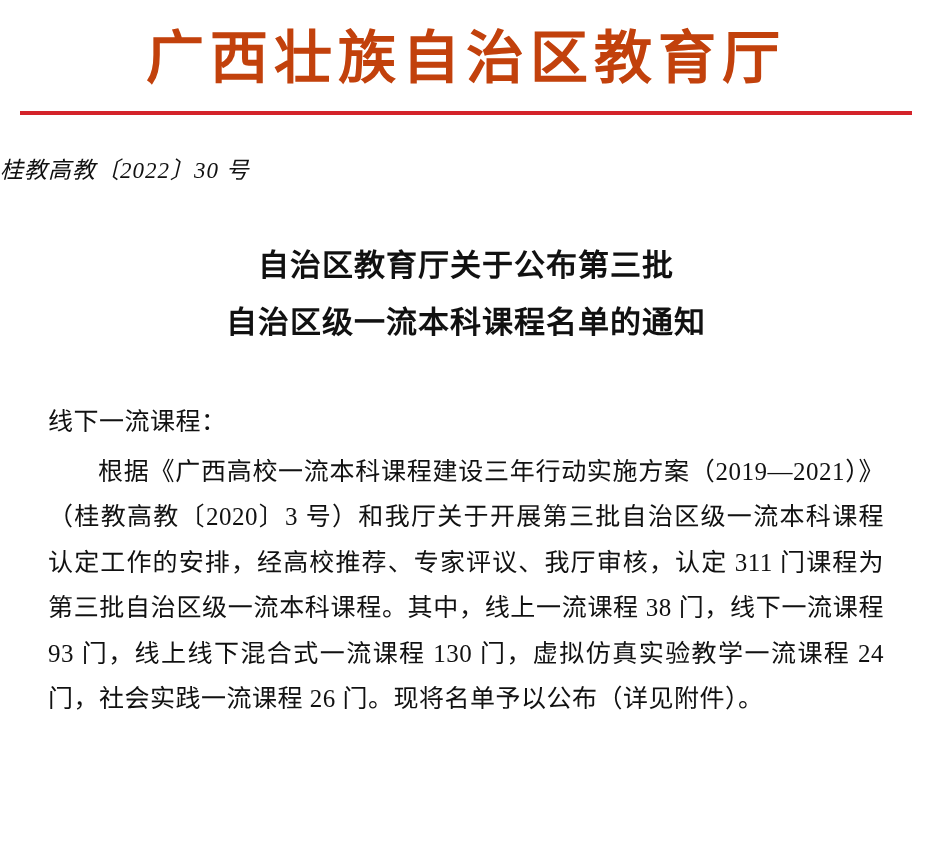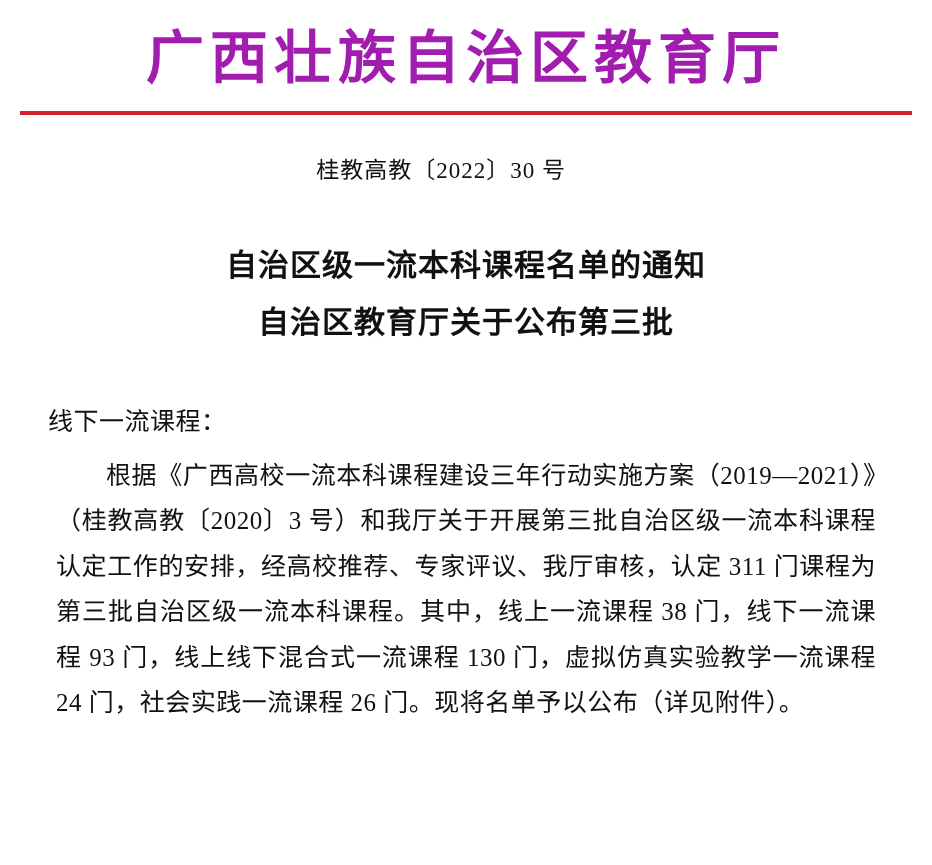--- a/index.html
+++ b/index.html
@@ -21,43 +21,44 @@
     background: #ffffff;
     box-sizing: border-box;
   }
 
   
   .masthead {
     padding-top: 26px;
     text-align: center;
   }
   .masthead-title {
-    color: #a21caf;
+    color: #c2410c;
     font-family: "Liberation Serif", "DejaVu Serif", serif;
     font-weight: 700;
     font-size: 58px;
     letter-spacing: 6px;
     line-height: 1.15;
     white-space: nowrap;
   }
   .masthead-rule {
     margin: 18px auto 0 auto;
     width: 892px;
     height: 4px;
     background: #d4232a;
   }
 
   
   .doc-number-row {
     margin-top: 36px;
     padding-right: 50px;
-    text-align: center;
+    text-align: left;
     font-size: 23px;
     letter-spacing: 1px;
     color: #111;
+    font-style: italic;
   }
 
   
   .doc-title {
     margin-top: 52px;
     text-align: center;
     font-weight: 700;
     font-size: 31px;
     line-height: 1.85;
     letter-spacing: 1px;
@@ -71,43 +72,43 @@
     margin-top: 48px;
     padding: 0 48px 0 48px;
     font-size: 25px;
     line-height: 1.82;
     letter-spacing: 0.5px;
   }
   .salutation {
     margin: 0 0 4px 0;
   }
   .para {
-    margin: 8px;
+    margin: 0;
     text-indent: 2em;
     text-align: justify;
     text-justify: inter-ideograph;
   }
 </style>
 </head>
 <body>
 
 <div class="page">
 
   <div class="masthead">
     <div class="masthead-title">广西壮族自治区教育厅</div>
     <div class="masthead-rule"></div>
   </div>
 
   <div class="doc-number-row">
     <span>桂教高教〔2022〕30 号</span>
   </div>
 
   <div class="doc-title">
+    <span class="line">自治区教育厅关于公布第三批</span>
     <span class="line">自治区级一流本科课程名单的通知</span>
-    <span class="line">自治区教育厅关于公布第三批</span>
   </div>
 
   <div class="doc-body">
     <p class="salutation">线下一流课程：</p>
     <p class="para">根据《广西高校一流本科课程建设三年行动实施方案（2019—2021）》（桂教高教〔2020〕3 号）和我厅关于开展第三批自治区级一流本科课程认定工作的安排，经高校推荐、专家评议、我厅审核，认定 311 门课程为第三批自治区级一流本科课程。其中，线上一流课程 38 门，线下一流课程 93 门，线上线下混合式一流课程 130 门，虚拟仿真实验教学一流课程 24 门，社会实践一流课程 26 门。现将名单予以公布（详见附件）。</p>
   </div>
 
 </div>
 
 </body></html>

